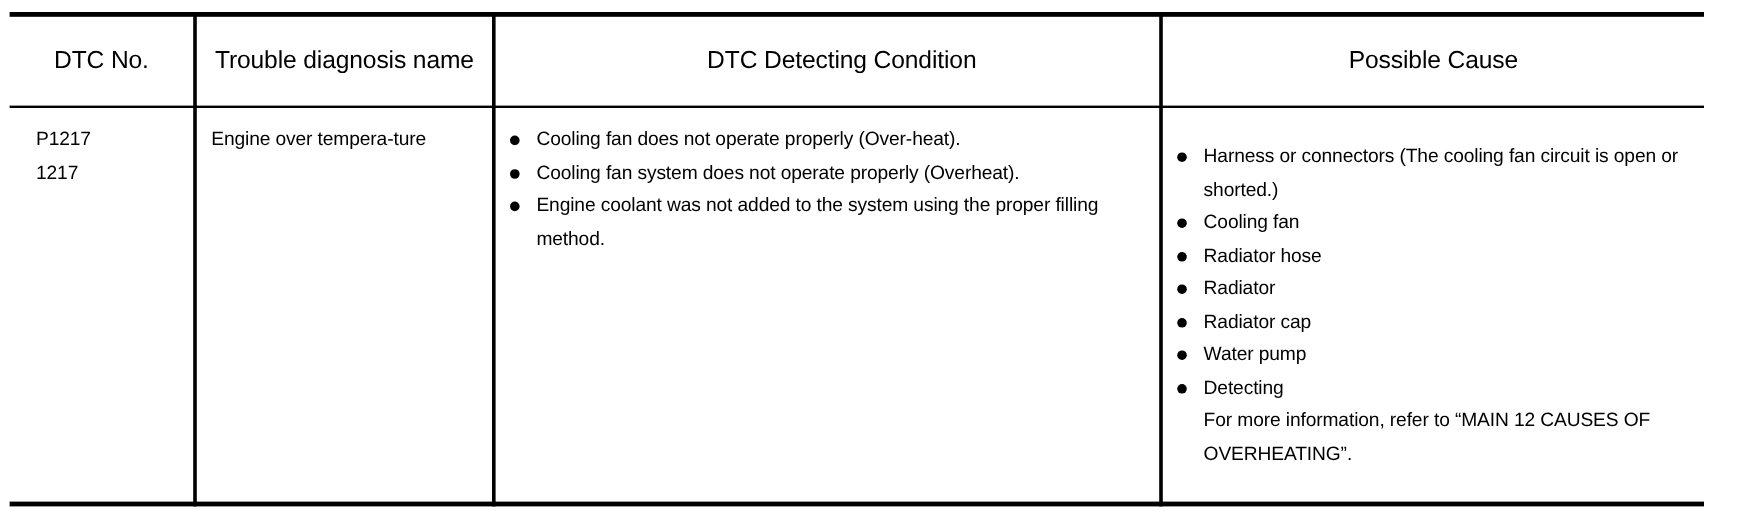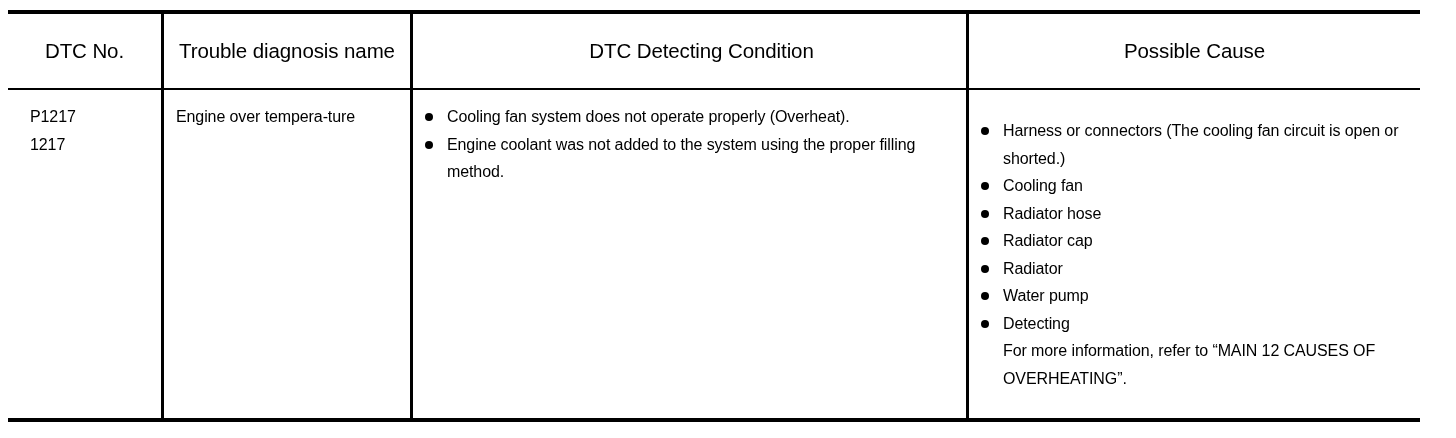--- a/index.html
+++ b/index.html
@@ -148,20 +148,24 @@
       <span class="dtc-line">P1217</span>
       <span class="dtc-line">1217</span>
     </div>
 
     <div class="bcell bcell-name">Engine over tempera-ture</div>
 
     <div class="bcell bcell-cond">
       <ul class="bullets">
         <li>
           <span class="dot"></span>
+          <span>Cooling fan does not operate properly (Over-heat).</span>
+        </li>
+        <li>
+          <span class="dot"></span>
           <span>Cooling fan system does not operate properly (Overheat).</span>
         </li>
         <li>
           <span class="dot"></span>
           <span>Engine coolant was not added to the system using the proper filling method.</span>
         </li>
       </ul>
     </div>
 
     <div class="bcell bcell-cause">
@@ -173,25 +177,25 @@
         <li>
           <span class="dot"></span>
           <span>Cooling fan</span>
         </li>
         <li>
           <span class="dot"></span>
           <span>Radiator hose</span>
         </li>
         <li>
           <span class="dot"></span>
+          <span>Radiator</span>
+        </li>
+        <li>
+          <span class="dot"></span>
           <span>Radiator cap</span>
-        </li>
-        <li>
-          <span class="dot"></span>
-          <span>Radiator</span>
         </li>
         <li>
           <span class="dot"></span>
           <span>Water pump</span>
         </li>
         <li>
           <span class="dot"></span>
           <span>Detecting</span>
         </li>
       </ul>

